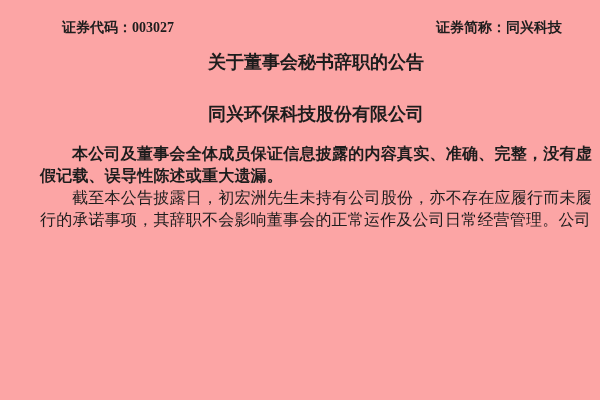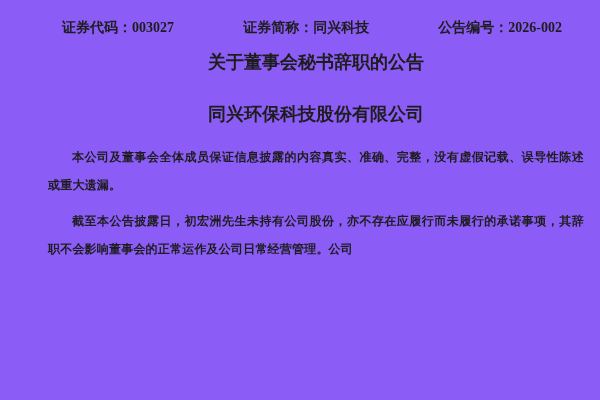--- a/index.html
+++ b/index.html
@@ -1,20 +1,20 @@
 <!DOCTYPE html>
 <html><head>
 <meta charset="utf-8">
 <style>
   html, body { margin: 0; padding: 0; background: #ffffff; }
   .page {
     position: relative;
     width: 600px;
     height: 400px;
-    background: #8b5cf6;
+    background: #fca5a5;
     color: #1d1d1d;
     font-family: "Liberation Serif", "DejaVu Serif", serif;
     overflow: hidden;
     box-sizing: border-box;
   }
   .header-row {
     display: flex;
     justify-content: space-between;
     align-items: baseline;
     padding: 19px 38px 0 62px;
@@ -27,44 +27,43 @@
   }
   .title {
     text-align: center;
     font-weight: 700;
     font-size: 18px;
     line-height: 24px;
   }
   .title-company { margin-top: 28px; }
   .title-subject { margin-top: 13px; }
   .para {
-    font-size: 12px;
-    line-height: 28px;
+    font-size: 16px;
+    line-height: 22px;
     text-align: justify;
     text-justify: inter-ideograph;
     text-indent: 2em;
     letter-spacing: 0.2px;
-    margin: 8px;
+    margin: 0;
   }
   .disclaimer {
     font-weight: 700;
     margin-top: 17px;
   }
   .p2 { margin-top: 8px; }
-  .p3 { margin-top: 0; font-weight: bold; }
+  .p3 { margin-top: 0; }
 </style>
 </head>
 <body>
 
 <div class="page">
 
   <div class="header-row">
     <span>证券代码：003027</span>
     <span>证券简称：同兴科技</span>
-    <span>公告编号：2026-002</span>
   </div>
 
   <div class="content">
     <div class="title title-subject">关于董事会秘书辞职的公告</div>
     <div class="title title-company">同兴环保科技股份有限公司</div>
 
     <p class="para disclaimer">本公司及董事会全体成员保证信息披露的内容真实、准确、完整，没有虚假记载、误导性陈述或重大遗漏。</p>
     <p class="para p3">截至本公告披露日，初宏洲先生未持有公司股份，亦不存在应履行而未履行的承诺事项，其辞职不会影响董事会的正常运作及公司日常经营管理。公司</p>
   </div>
 

